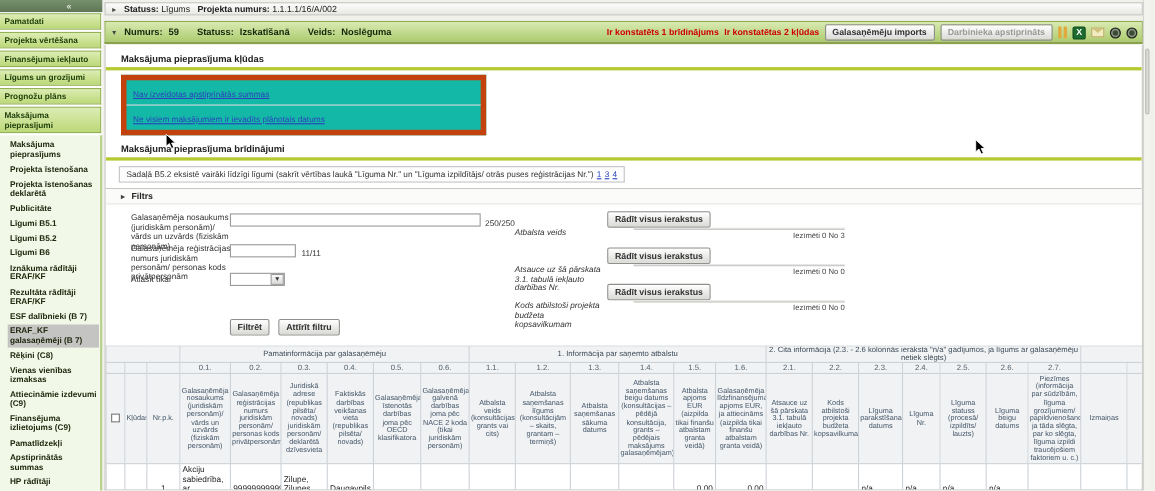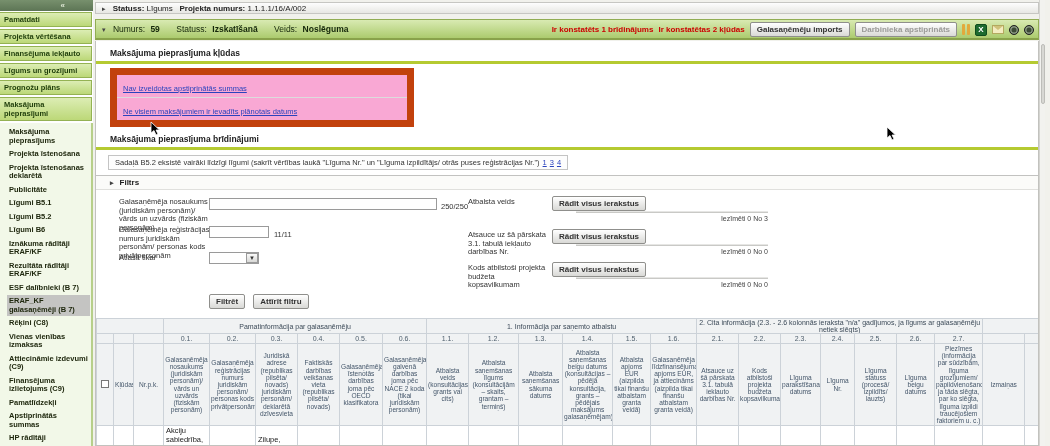--- a/index.html
+++ b/index.html
@@ -15,56 +15,56 @@
   .sb-items { background:#f2f8e8; border-right:2px solid #b7cf8a; padding:3px 1px 6px 7px; min-height:320px; }
   .sb-item { font-size:7.5px; font-weight:bold; color:#20290f; padding:2px 2px 2px 2px; margin-bottom:1px; line-height:8.5px; cursor:pointer; }
   .sb-item.sel { background:#c4c4c2; }
 
   
   .main { position:absolute; left:95px; top:0; width:950px; height:446px; }
   .statusbar { position:absolute; top:2px; left:0; right:6px; height:12px; background:linear-gradient(#fdfdfd,#e7e7e3); border:1px solid #c6c6c2; font-size:8px; color:#222; padding:1px 4px 0 6px; }
   .statusbar b { font-weight:bold; }
   .s-arrow { display:inline-block; font-size:7px; color:#444; margin-right:5px; }
   .greenbar { position:absolute; top:19px; left:0; right:6px; height:21px; background:linear-gradient(#d9eab2,#accb6e); border:1px solid #91ad53; border-bottom:2px solid #89a24b; font-size:8.5px; color:#15270a; padding:4px 4px 0 6px; }
-  .greenbar .lbl { font-weight:normal; margin-right:3px; }
+  .greenbar .lbl { font-weight:bold; margin-right:3px; }
   .greenbar .val { font-weight:bold; margin-right:14px; }
   .gb-right { position:absolute; right:4px; top:2px; display:flex; align-items:center; gap:5px; }
   .gb-warn { color:#cc0000; font-weight:bold; font-size:8px; }
   .btn { display:inline-block; background:linear-gradient(#ffffff,#d9d9d6); border:1px solid #8f8f8c; border-radius:2px; font-size:8px; font-weight:bold; color:#333; padding:2px 6px; cursor:pointer; white-space:nowrap; }
   .btn.disabled { color:#9a9a97; font-weight:bold; cursor:default; }
   .ic-pause { width:8px; height:11px; display:inline-flex; gap:2px; }
   .ic-pause i { width:3px; height:11px; background:#e2a93c; border-radius:1px; }
   .ic-xls { width:12px; height:12px; background:#1d6b2f; border:1px solid #0f4d1e; border-radius:2px; color:#fff; font-size:8px; line-height:10px; text-align:center; font-weight:bold; cursor:pointer; }
   .ic-mail { width:12px; height:9px; background:#f3ecc0; border:1px solid #b3a95f; position:relative; cursor:pointer; }
   .ic-mail:before { content:""; position:absolute; left:0; top:0; border-left:5px solid transparent; border-right:5px solid transparent; border-top:4px solid #cfc27a; width:0; }
   .ic-round { width:10px; height:10px; border-radius:50%; background:#3c4a36; border:1px solid #222; box-shadow:inset 0 0 0 1.5px #8b9a83; cursor:pointer; }
 
   .content { position:absolute; top:41px; left:0; right:6px; bottom:0; background:#ffffff; border:1px solid #c2c2be; border-top:none; overflow:hidden; }
   .h-sec { font-size:8.5px; font-weight:bold; color:#222; padding:7px 0 3px 14px; }
   .h-rule { height:3px; background:#b5ca31; }
-  .linkbox { margin:4px 0 0 14px; width:304px; border:7px solid #c2410c; background:#f9a8d4; }
+  .linkbox { margin:4px 0 0 14px; width:332px; border:5px solid #c2410c; background:#14b8a6; }
   .linkbox .row { padding:2px 6px; border-bottom:1px solid #dcdcdc; }
   .linkbox .row:last-child { border-bottom:none; }
   a.lnk { color:#2b43bd; font-size:7.5px; text-decoration:underline; cursor:pointer; }
   .warnbox { margin:5px 0 0 12px; display:inline-block; border:1px solid #c4c4c4; background:#fdfdfd; padding:2px 6px; font-size:7.5px; color:#333; }
   .warnbox a.lnk { margin-left:3px; }
   .sep { border-top:1px solid #c2c2c0; margin-top:5px; }
   .filtbar { height:14px; background:#fbfbf9; border-bottom:1px solid #e0e0dd; font-size:8px; font-weight:bold; color:#222; padding:2px 0 0 14px; }
   .filtbar .s-arrow { margin-right:6px; }
 
   .filtform { position:relative; height:128px; background:#fff; font-size:7.5px; color:#333; }
   .ff-label { position:absolute; left:23px; width:92px; line-height:8.5px; }
   .ff-input { position:absolute; height:12px; border:1px solid #9a9a9a; background:#fff; font-size:8px; }
   .ff-counter { position:absolute; font-size:7.5px; color:#333; }
   .ff-select { position:absolute; width:50px; height:12px; border:1px solid #9a9a9a; background:#fff; }
   .ff-select .arr { position:absolute; right:0; top:0; width:12px; height:10px; background:linear-gradient(#fafafa,#d8d8d6); border:1px solid #9a9a9a; font-size:6px; text-align:center; line-height:9px; color:#333; cursor:pointer; }
   .ff-btns { position:absolute; left:113px; top:104px; display:flex; gap:8px; }
   .ff-right { position:absolute; left:372px; top:0; width:310px; }
   .ffr-group { position:relative; margin-top:6px; height:27px; }
-  .ffr-label { position:absolute; left:0; top:2px; width:80px; line-height:8.5px; }
+  .ffr-label { position:absolute; left:0; top:16px; width:80px; line-height:8.5px;font-style:italic; }
   .ffr-btn { position:absolute; left:84px; top:0; }
   .ffr-bar { position:absolute; left:108px; top:15px; right:10px; height:2px; background:#e6e6e4; border-bottom:1px solid #c9c9c6; }
   .ffr-count { position:absolute; right:10px; top:19px; font-size:7px; color:#444; }
 
   .toolbar { position:relative; height:17px; background:#ececea; border-top:1px solid #c6c6c3; padding:1px 0 0 1px; }
   .toolbar .btn { margin-right:4px; padding:1px 6px; }
   .tb-right { position:absolute; right:2px; top:1px; }
 
   table.grid { border-collapse:collapse; table-layout:fixed; width:948px; }
   table.grid th, table.grid td { border:1px solid #ccd2d8; overflow:hidden; vertical-align:middle; }

